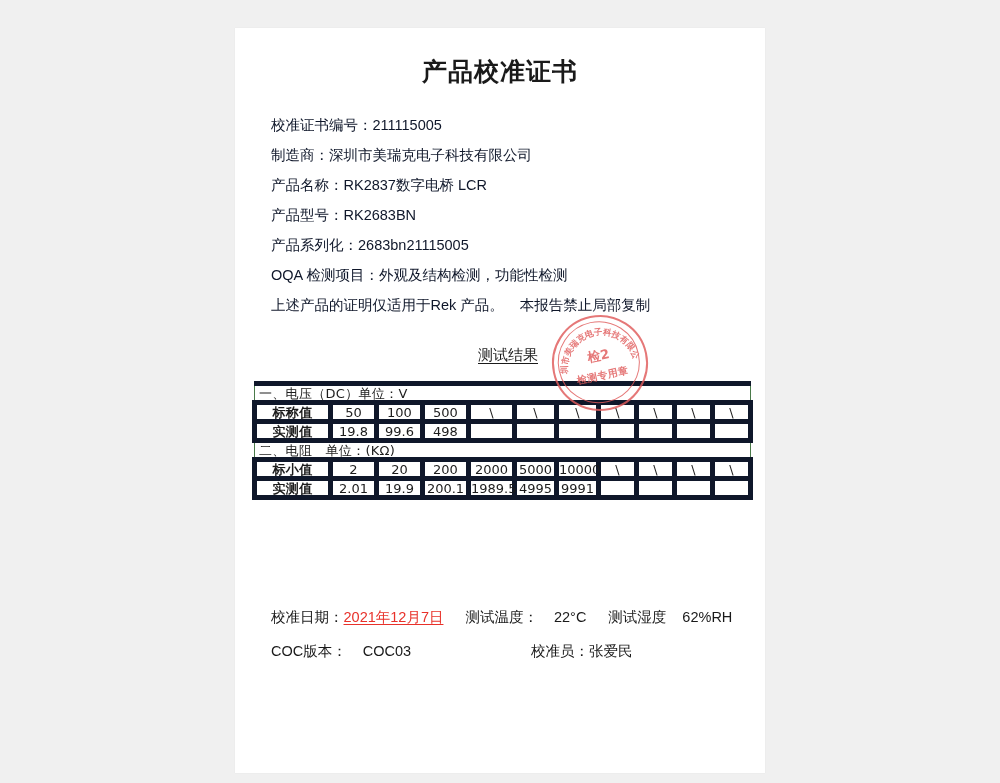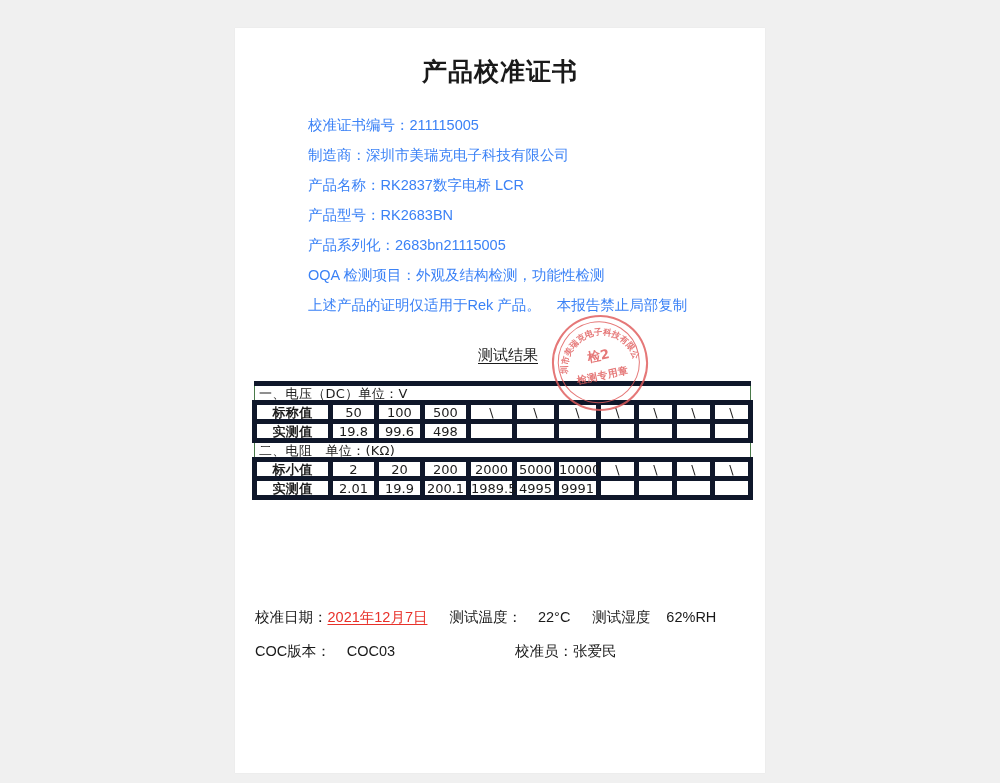--- a/index.html
+++ b/index.html
@@ -35,24 +35,23 @@
     letter-spacing: 1px;
     font-family: "DejaVu Sans", sans-serif;
   }
   .fields {
     margin-top: 22px;
     padding-left: 36px;
     padding-right: 22px;
   }
   .field-row {
     font-size: 14.5px;
-    color: #3b82f6;
+    color: #0f172a;
     line-height: 30px;
     white-space: nowrap;
-    margin-left: 37px;
   }
   .field-label { }
   .field-value { }
   .results-title {
     text-align: center;
     font-size: 15px;
     color: #1a1a1a;
     margin-top: 26px;
     text-decoration: underline;
     text-underline-offset: 3px;
@@ -134,21 +133,21 @@
     width: 92px;
     text-align: center;
     color: #e05b5b;
     font-size: 10px;
     font-weight: bold;
     letter-spacing: 0.5px;
     font-family: "DejaVu Sans", sans-serif;
   }
   .footer {
     position: absolute;
-    left: 20px;
+    left: 36px;
     top: 572px;
     width: 470px;
   }
   .footer-row {
     font-size: 14.5px;
     color: #1a1a1a;
     line-height: 34px;
     white-space: nowrap;
   }
   .date-red {

